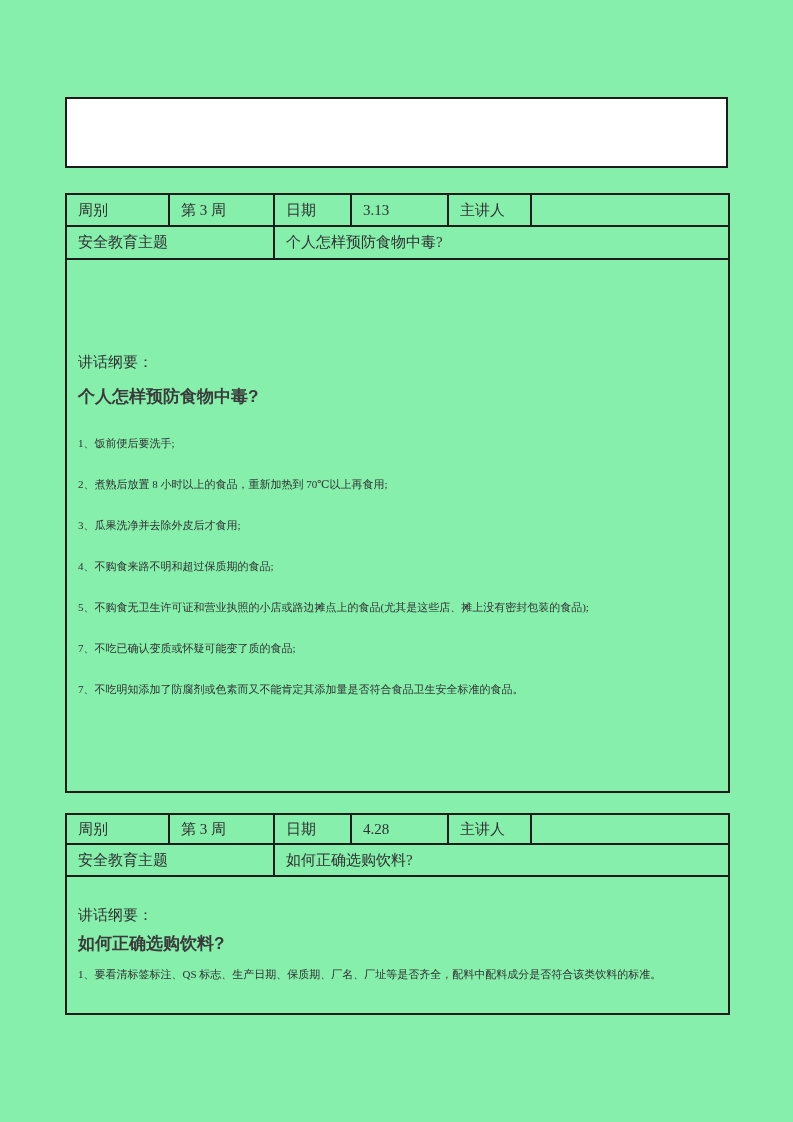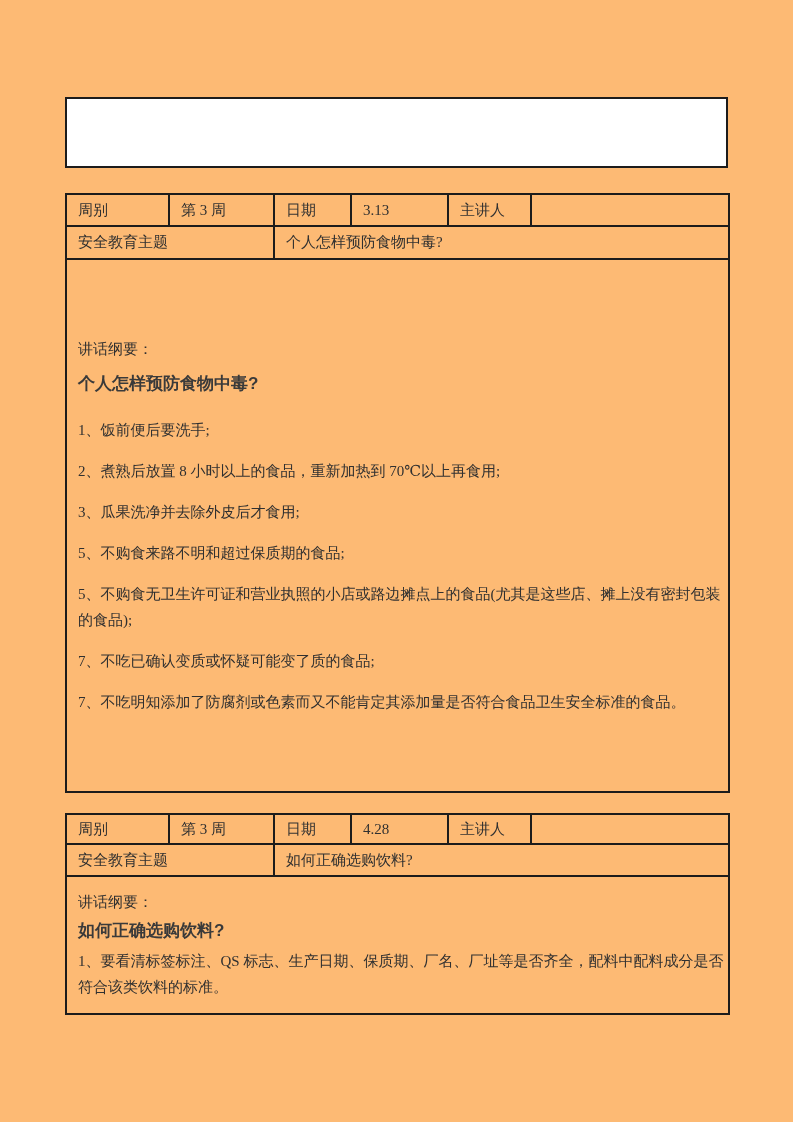--- a/index.html
+++ b/index.html
@@ -6,21 +6,21 @@
   * { box-sizing: border-box; }
   html, body {
     margin: 0;
     padding: 0;
     background: #ffffff;
   }
   .page {
     position: relative;
     width: 793px;
     height: 1122px;
-    background: #fdba74;
+    background: #86efac;
     font-family: "Liberation Serif", "DejaVu Serif", serif;
     color: #303030;
     overflow: hidden;
   }
   .top-box {
     position: absolute;
     left: 65px;
     top: 97px;
     width: 663px;
     height: 71px;
@@ -65,21 +65,21 @@
   p.content-heading {
     font-family: "Liberation Sans", "DejaVu Sans", sans-serif;
     font-weight: bold;
     font-size: 17px;
     line-height: 22px;
     color: #3a3a3a;
     margin: 14px 0 0 0;
   }
   .sec-a p.content-heading { margin-bottom: 22px; }
   p.item {
-    font-size: 15px;
+    font-size: 11px;
     line-height: 26px;
     margin: 15px 0 0 0;
   }
   .sec-b p.content-heading { margin: 8px 0 0 0; }
   .sec-b p.item { margin: 6px 0 0 0; }
 </style>
 </head>
 <body>
 
 <div class="page">
@@ -109,21 +109,21 @@
         <td colspan="2">安全教育主题</td>
         <td colspan="4">个人怎样预防食物中毒?</td>
       </tr>
       <tr class="r3">
         <td colspan="6" class="content">
           <p class="outline-label">讲话纲要：</p>
           <p class="content-heading">个人怎样预防食物中毒?</p>
           <p class="item">1、饭前便后要洗手;</p>
           <p class="item">2、煮熟后放置 8 小时以上的食品，重新加热到 70℃以上再食用;</p>
           <p class="item">3、瓜果洗净并去除外皮后才食用;</p>
-          <p class="item">5、不购食来路不明和超过保质期的食品;</p>
+          <p class="item">4、不购食来路不明和超过保质期的食品;</p>
           <p class="item">5、不购食无卫生许可证和营业执照的小店或路边摊点上的食品(尤其是这些店、摊上没有密封包装的食品);</p>
           <p class="item">7、不吃已确认变质或怀疑可能变了质的食品;</p>
           <p class="item">7、不吃明知添加了防腐剂或色素而又不能肯定其添加量是否符合食品卫生安全标准的食品。</p>
         </td>
       </tr>
     </tbody>
       </table>
   </section>
 
   <section class="lesson sec-b">

